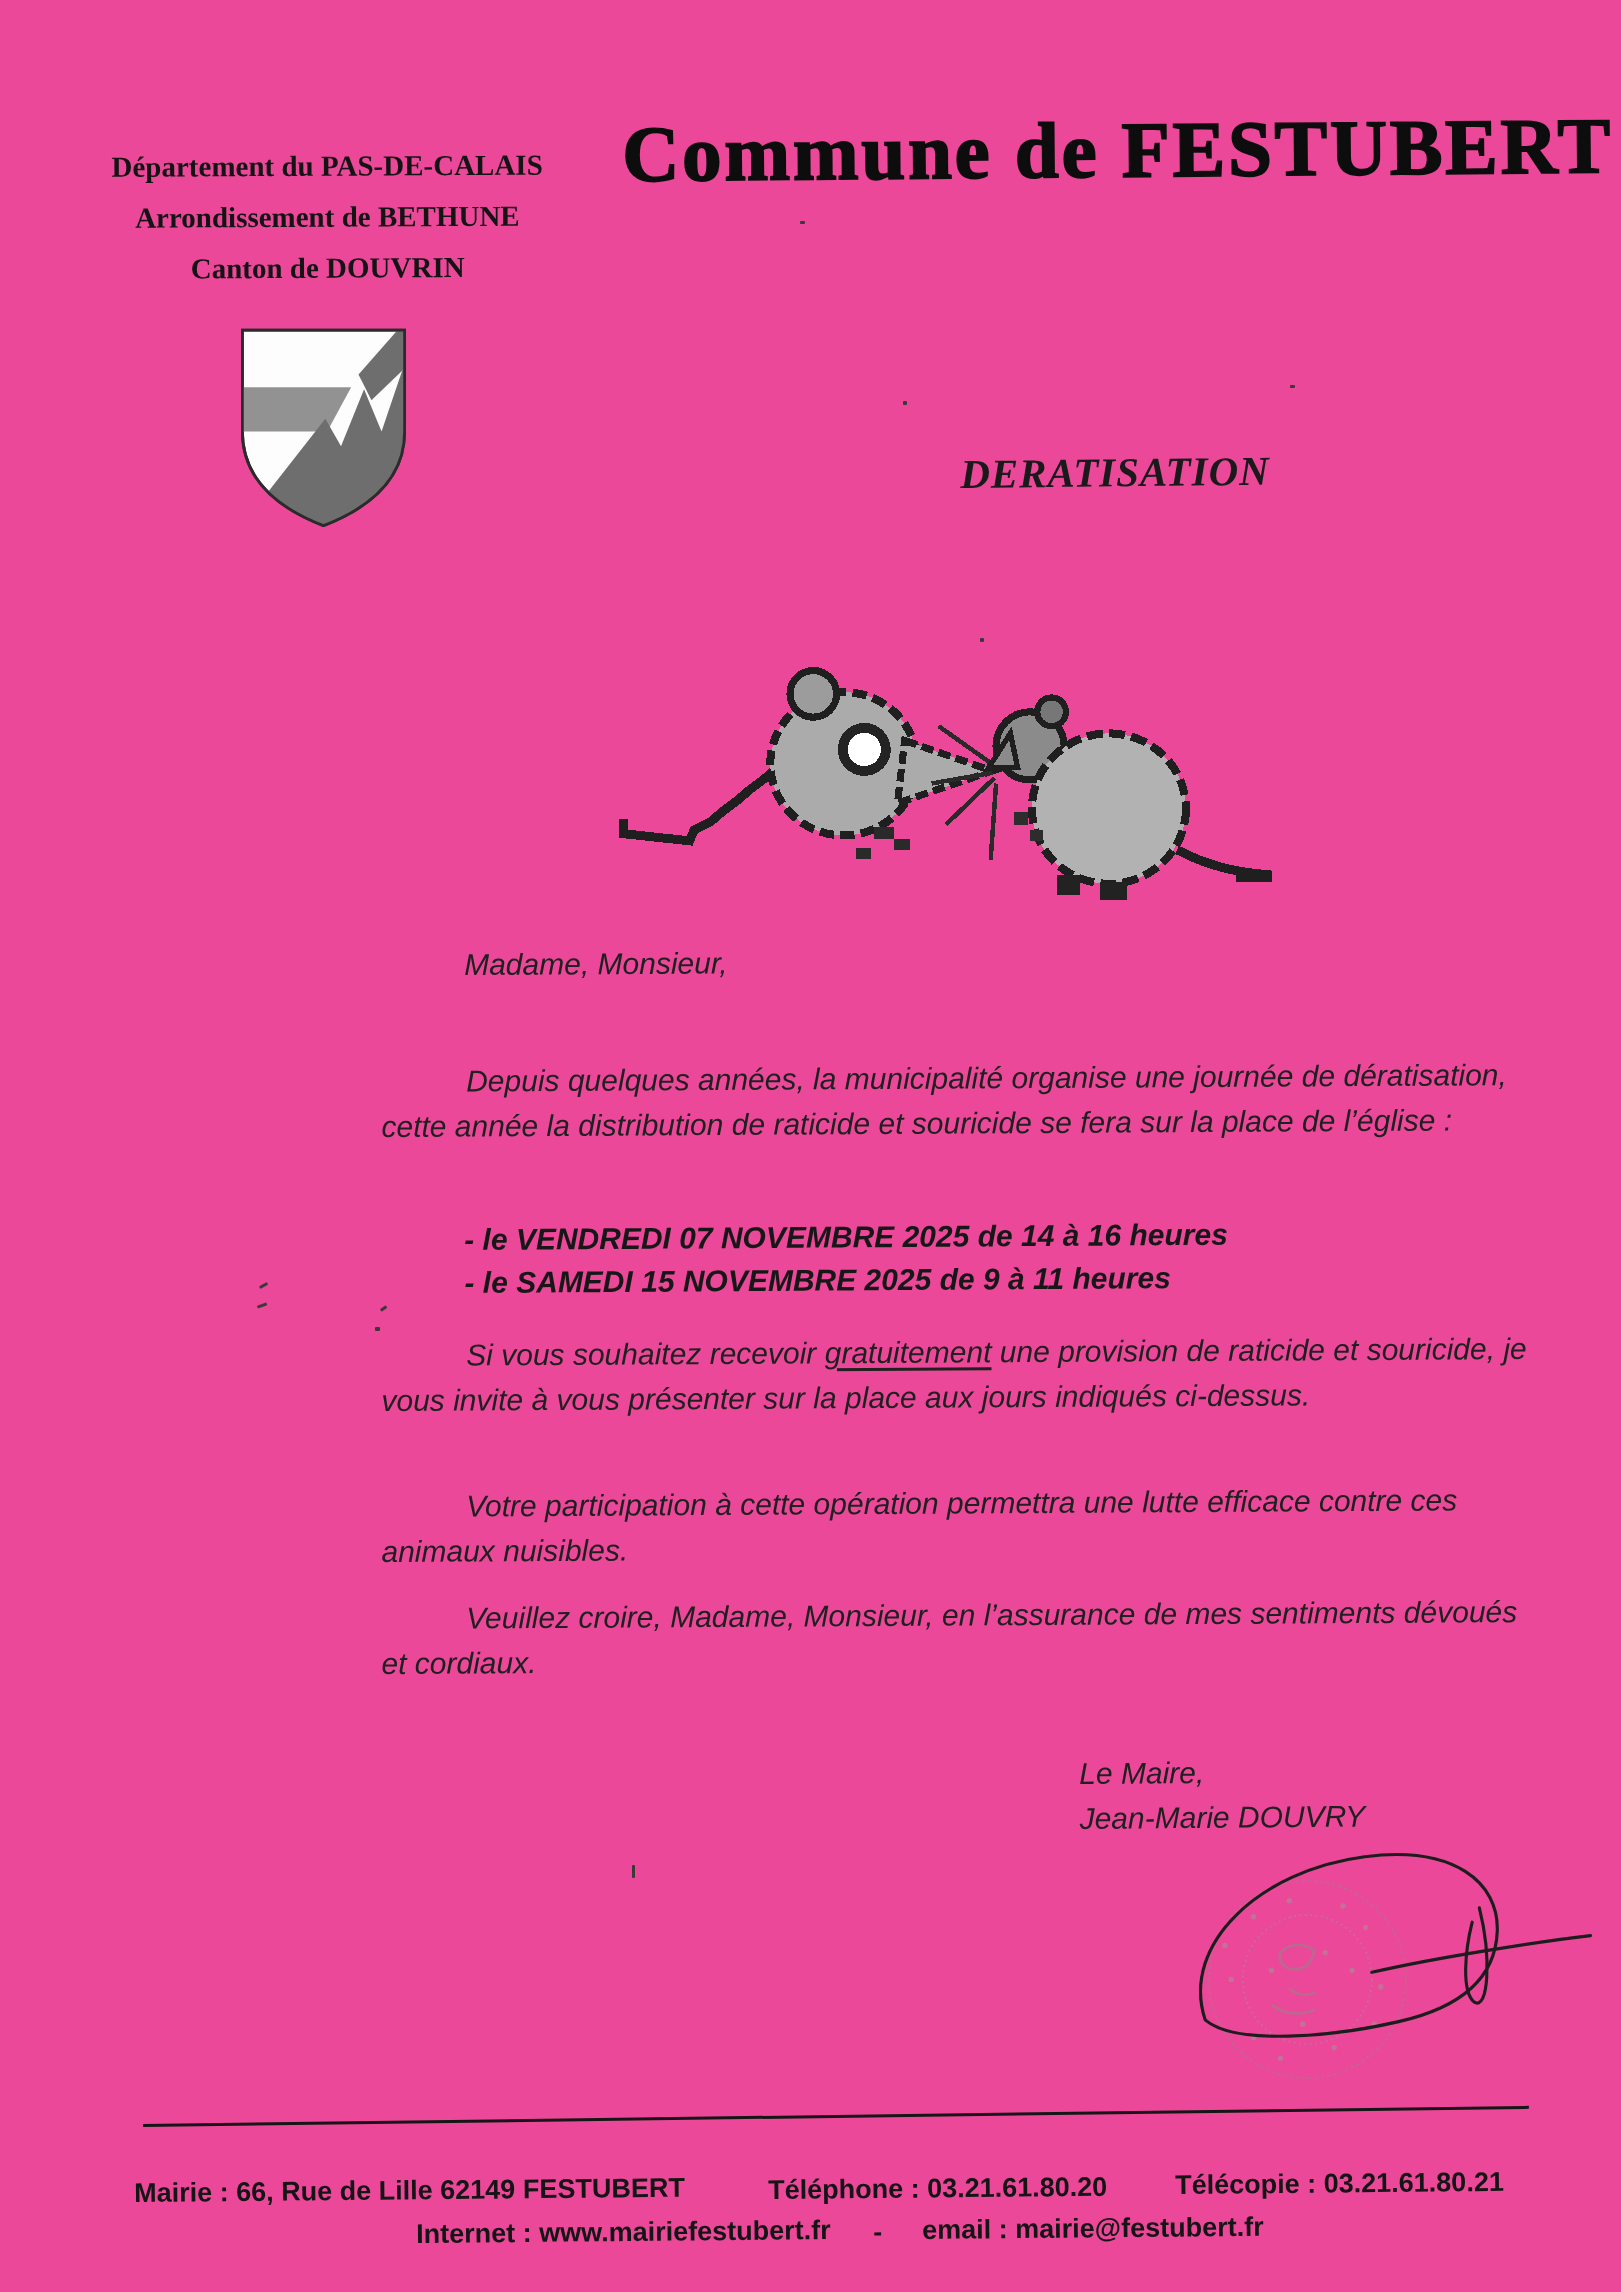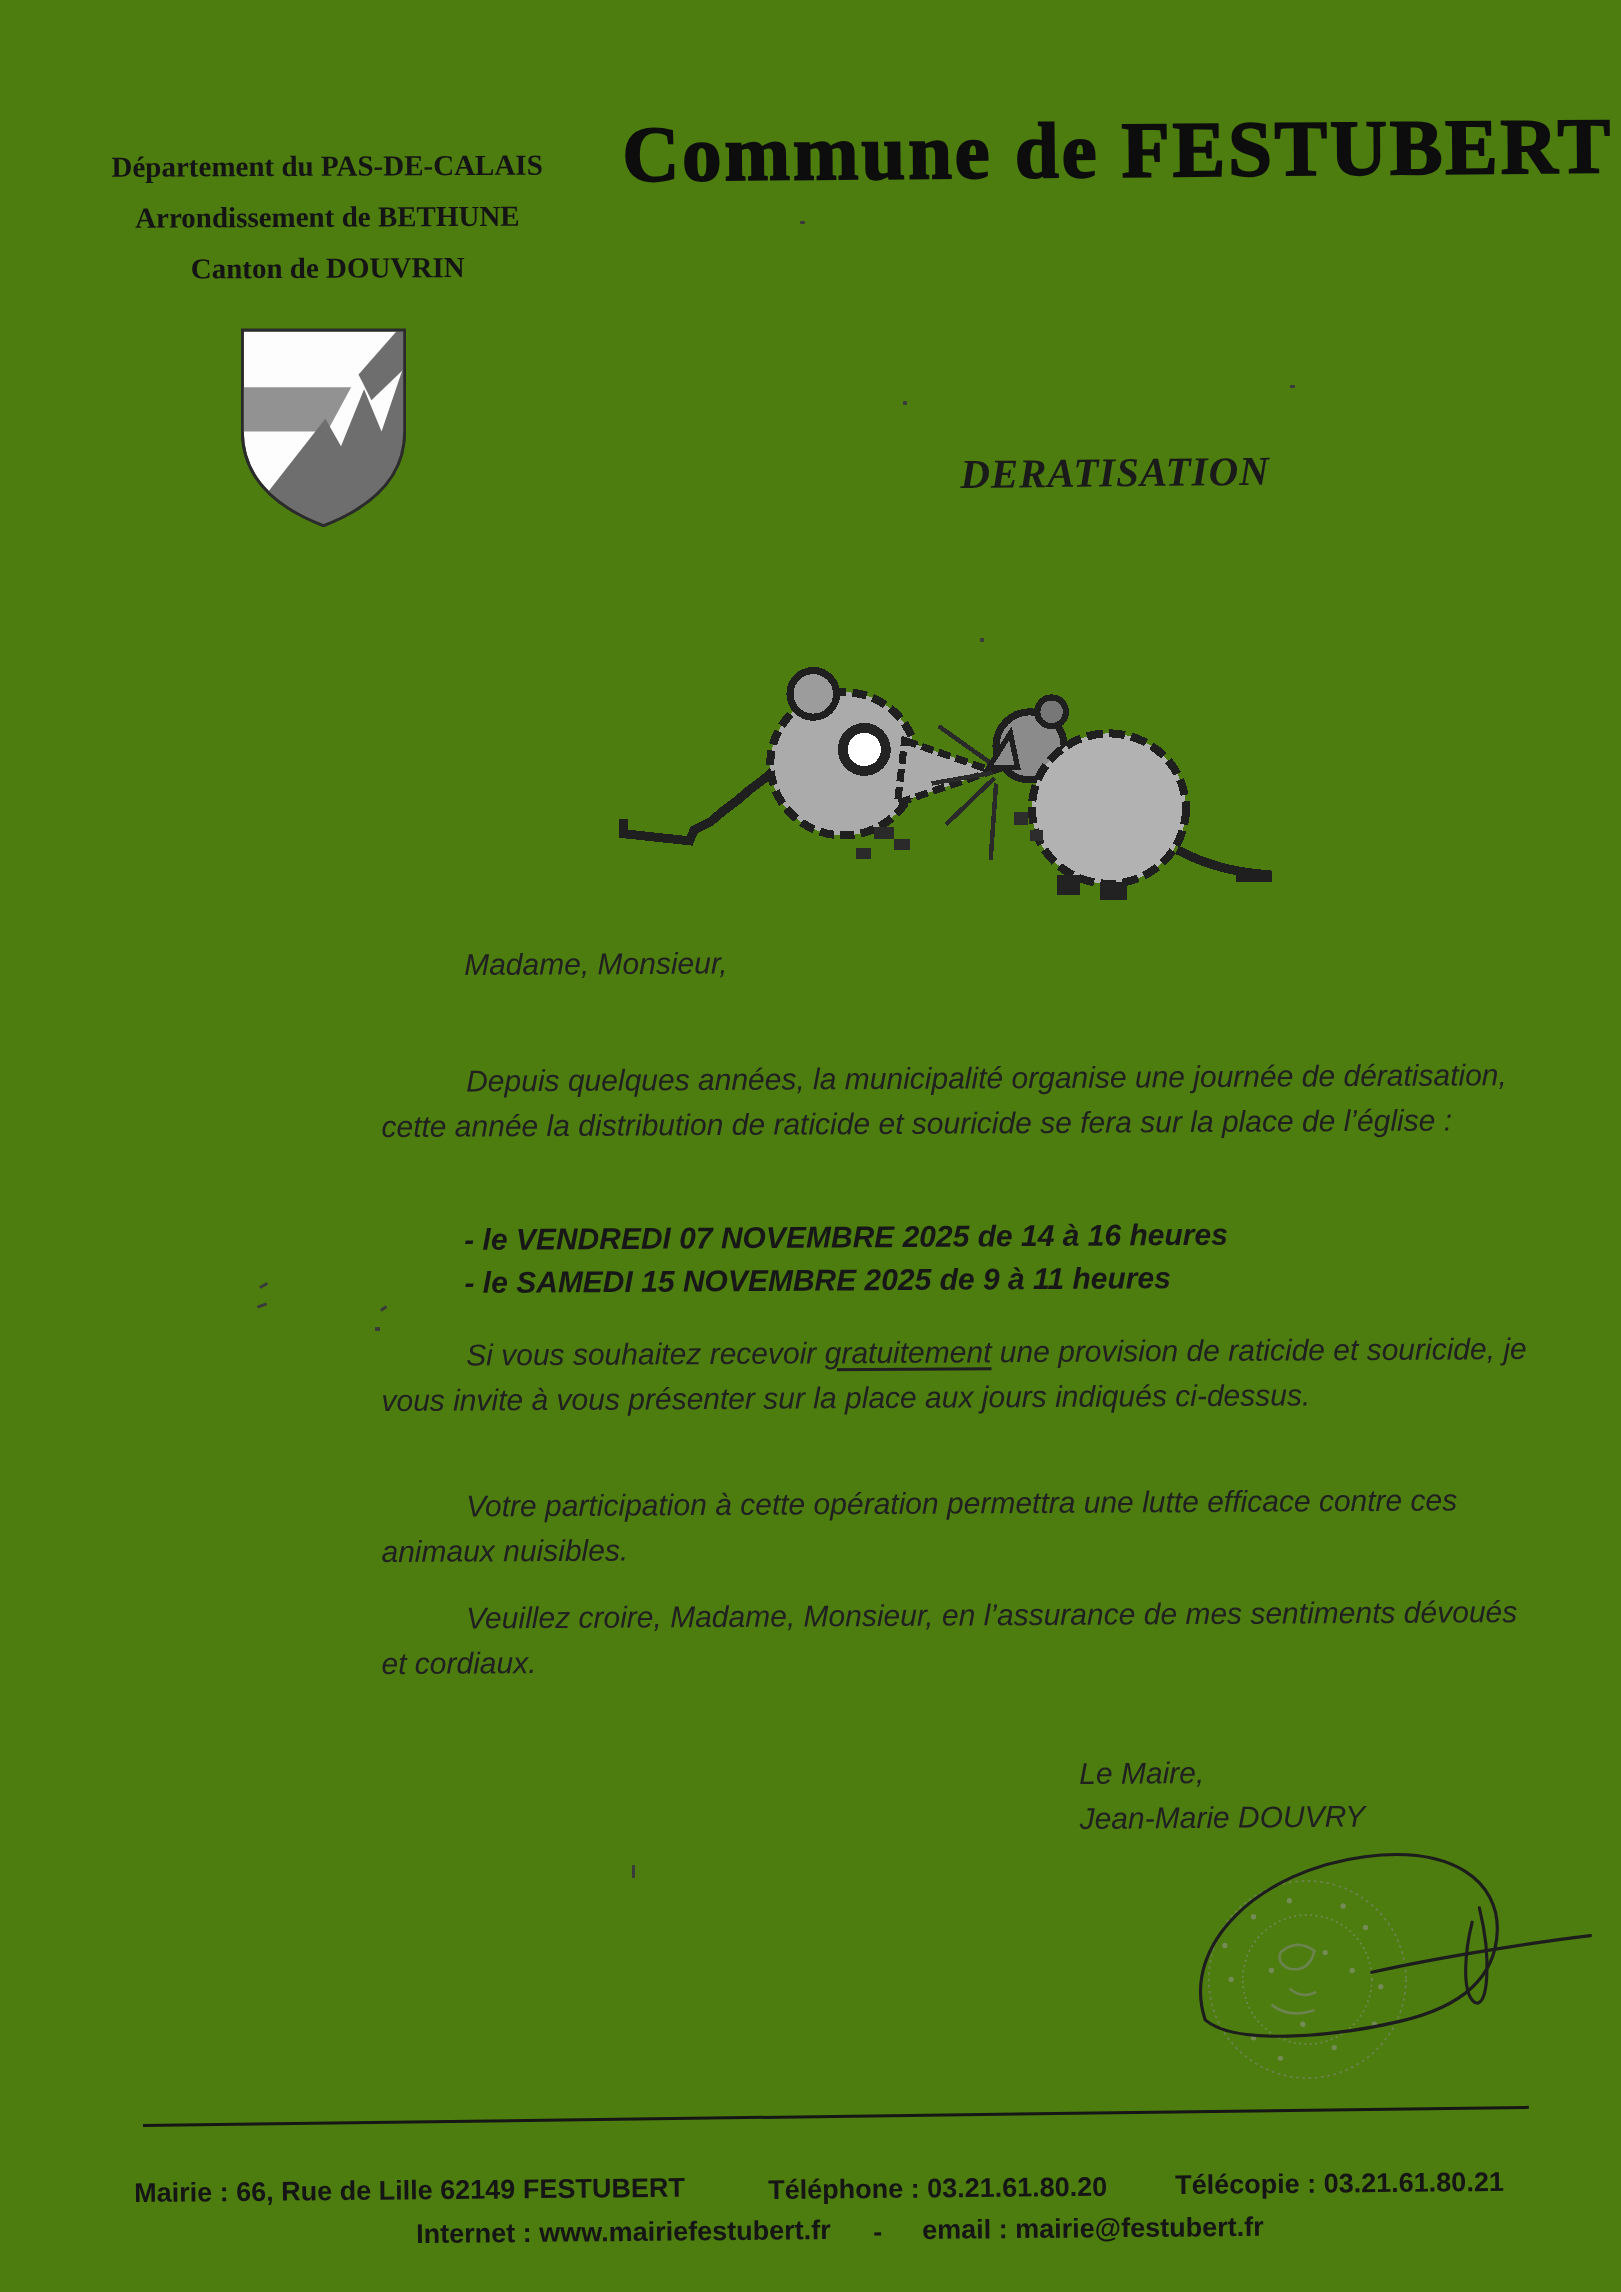--- a/index.html
+++ b/index.html
@@ -1,16 +1,16 @@
 <!DOCTYPE html>
 <html style="font-size:14.3px"><head>
 <meta charset="utf-8">
 <style>
   html,body{margin:0;padding:0;background:#e8e8e8;}
-  .page{position:relative;width:1622px;height:2293px;background:#4d7c0f;overflow:hidden;
+  .page{position:relative;width:1622px;height:2293px;background:#ec4899;overflow:hidden;
         font-family:"Liberation Sans",sans-serif;color:#1f1f1f;}
 
   
   .admin-block{position:absolute;left:76px;top:142px;width:502px;text-align:center;
      font-family:"Liberation Serif",serif;font-weight:bold;font-size:29px;line-height:51px;
      color:#141414;transform:rotate(-0.3deg);transform-origin:left top;}
   .commune-title{position:absolute;left:622px;top:115px;margin:0;white-space:nowrap;
      font-family:"Liberation Serif",serif;font-weight:bold;font-size:79px;line-height:1;
      letter-spacing:2.7px;color:#0d0d0d;-webkit-text-stroke:1.8px #0d0d0d;
      transform:rotate(-0.5deg);transform-origin:left top;}

